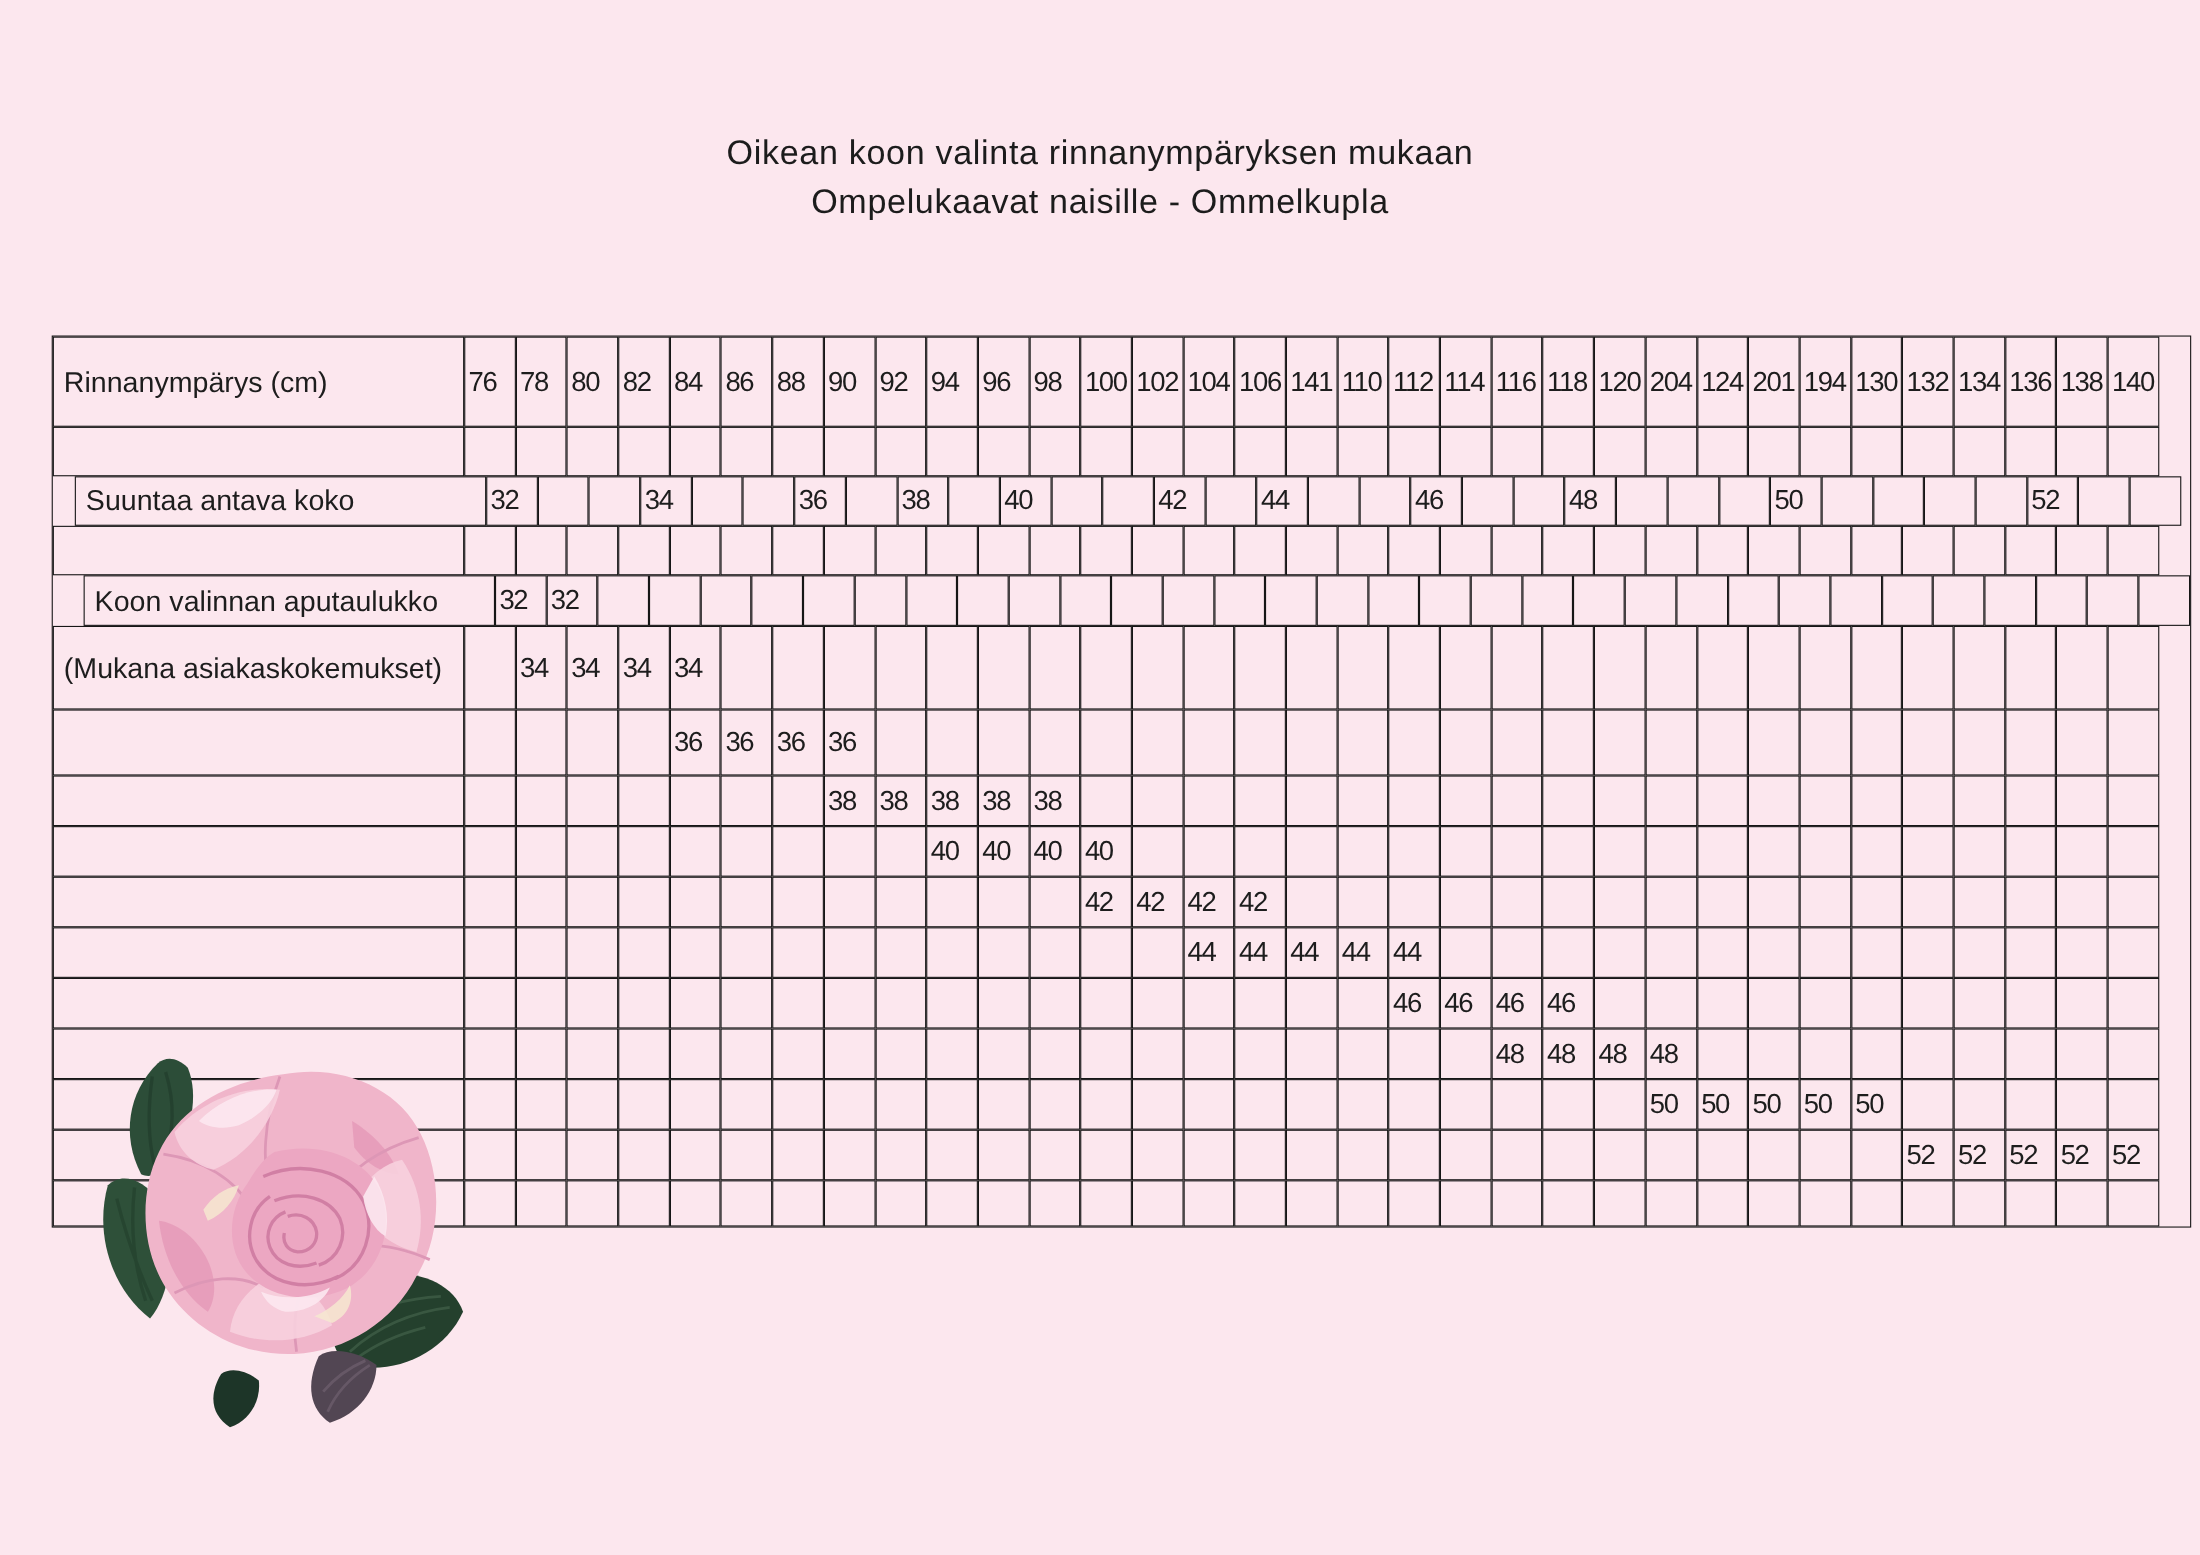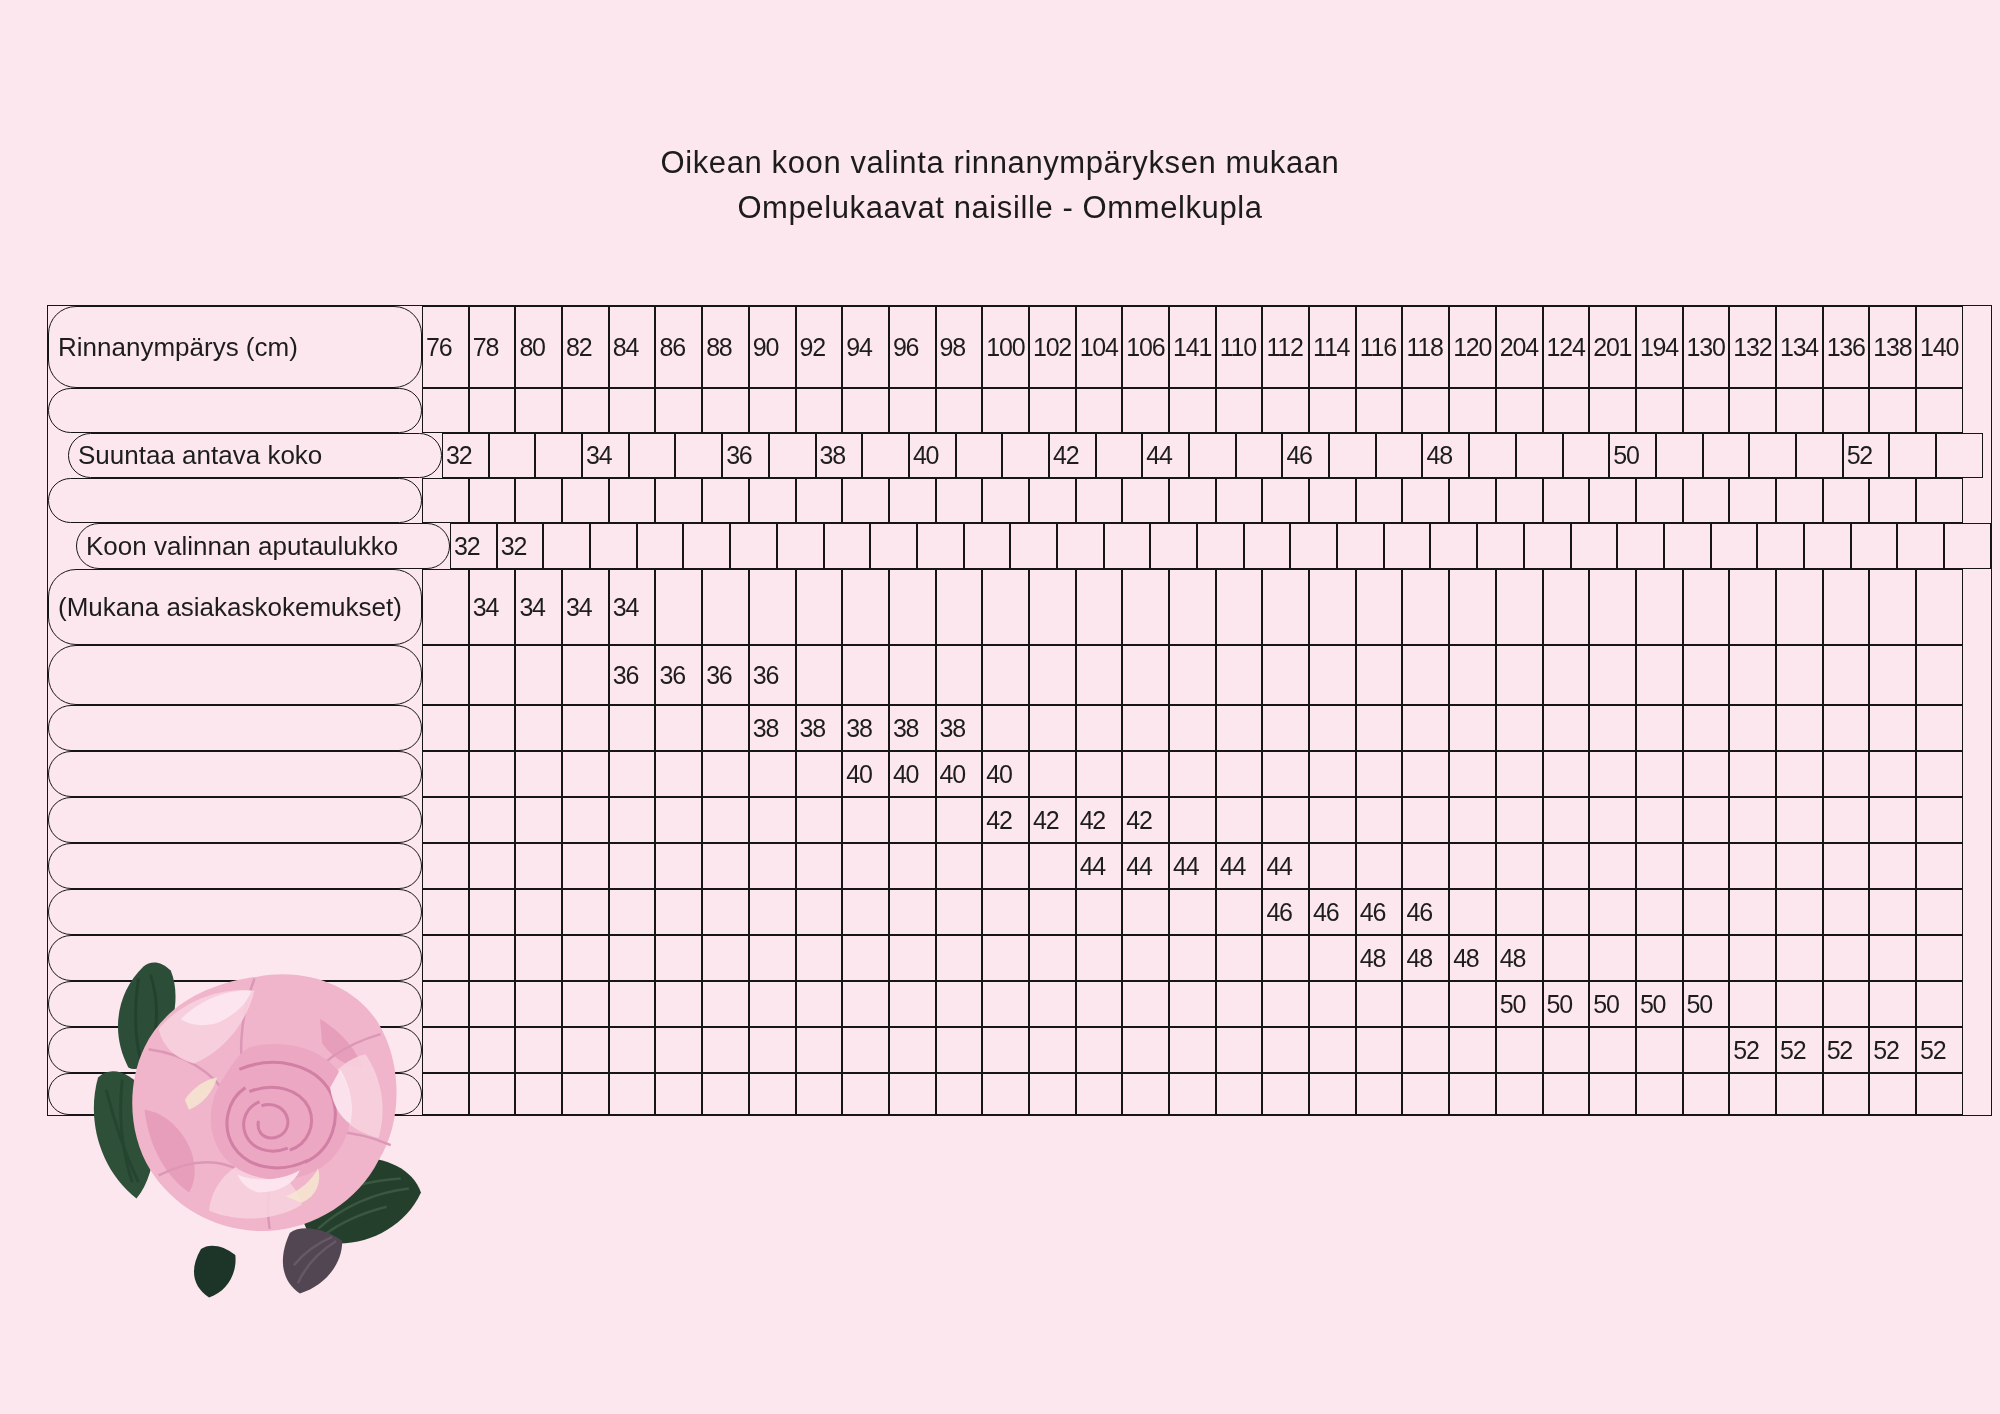--- a/index.html
+++ b/index.html
@@ -4,40 +4,40 @@
 <style>
   html,body{margin:0;padding:0;}
   body{
     width:2000px;height:1414px;overflow:hidden;position:relative;
     background:#fce7ee;
     font-family:"Liberation Sans", sans-serif;
     color:#1d1d1d;
   }
   .page{position:absolute;inset:0;}
   .title{
-    position:absolute;left:0;right:0;top:140px;
+    position:absolute;left:0;right:0;top:116px;
     text-align:center;
     font-size:31px;line-height:45px;letter-spacing:0.6px;
     color:#1c1c1c;font-weight:400;
   }
   .size-table{
     position:absolute;left:47px;top:305px;
     border:1px solid #161616;
     background:transparent;
   }
   .trow{display:flex;}
   .cell{
     box-sizing:border-box;
     border:1px solid #161616;
     display:flex;align-items:center;
     overflow:hidden;white-space:nowrap;
   }
   .label-cell{
     flex:0 0 374px;width:374px;
-    padding-left:9px;font-size:26px;letter-spacing:0;border-radius:28px;
+    padding-left:9px;font-size:26px;letter-spacing:0;
   }
   .data-cell{
     flex:0 0 46.7px;width:46.7px;
     padding-left:3px;font-size:25px;letter-spacing:-1.2px;
   }
   .rose{position:absolute;left:88px;top:958px;width:338px;height:344px;}
 </style>
 </head>
 <body>
 

